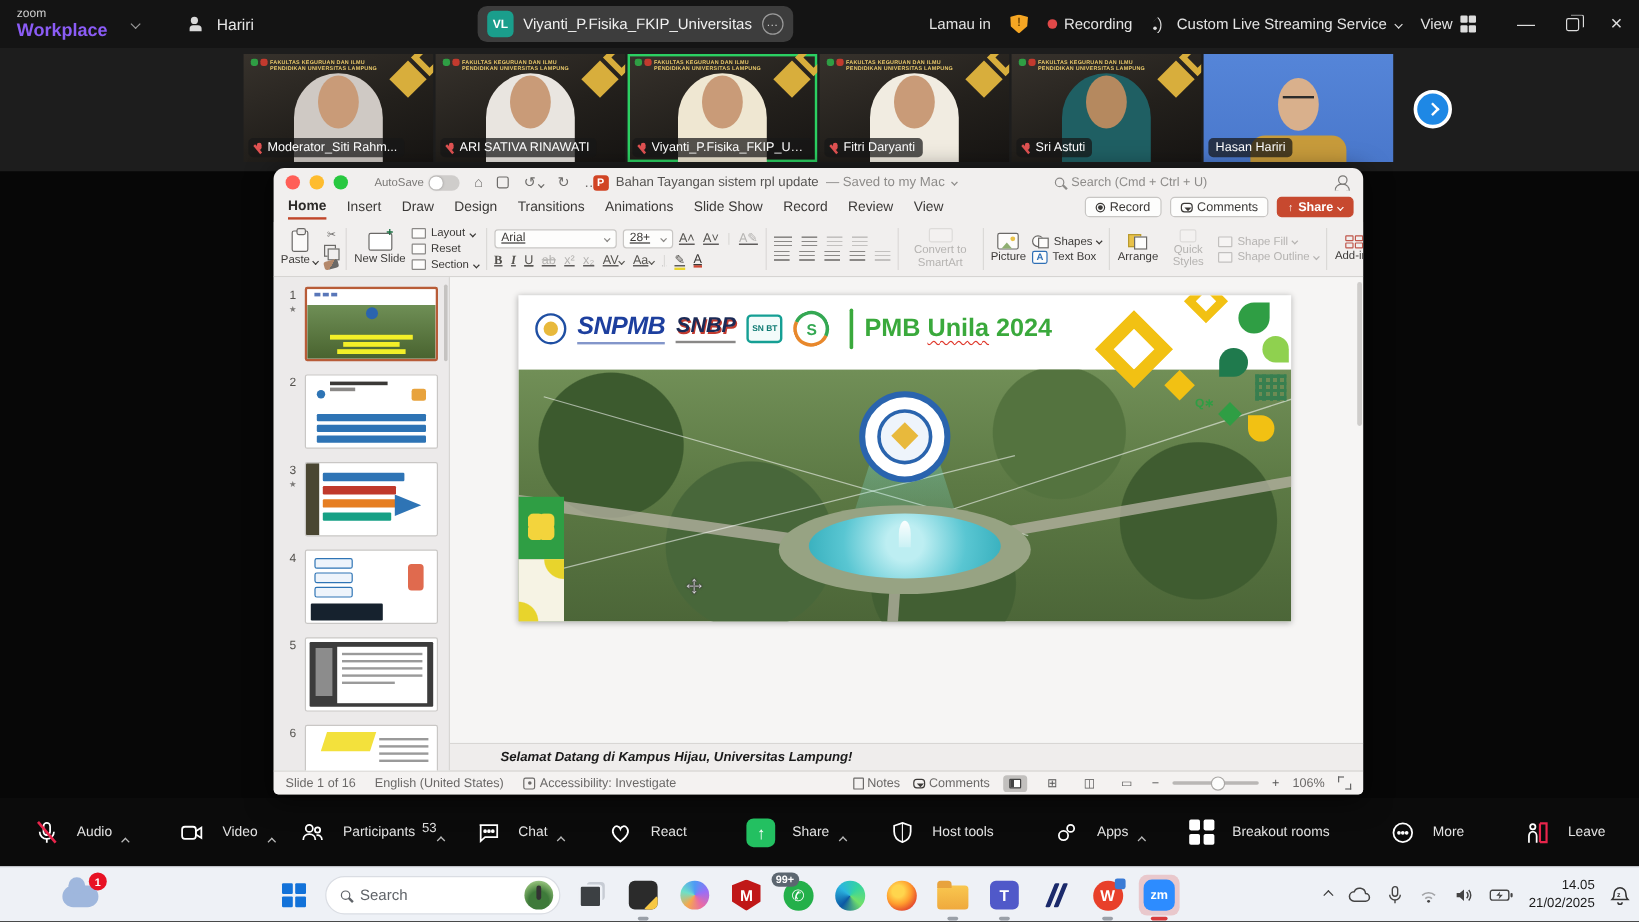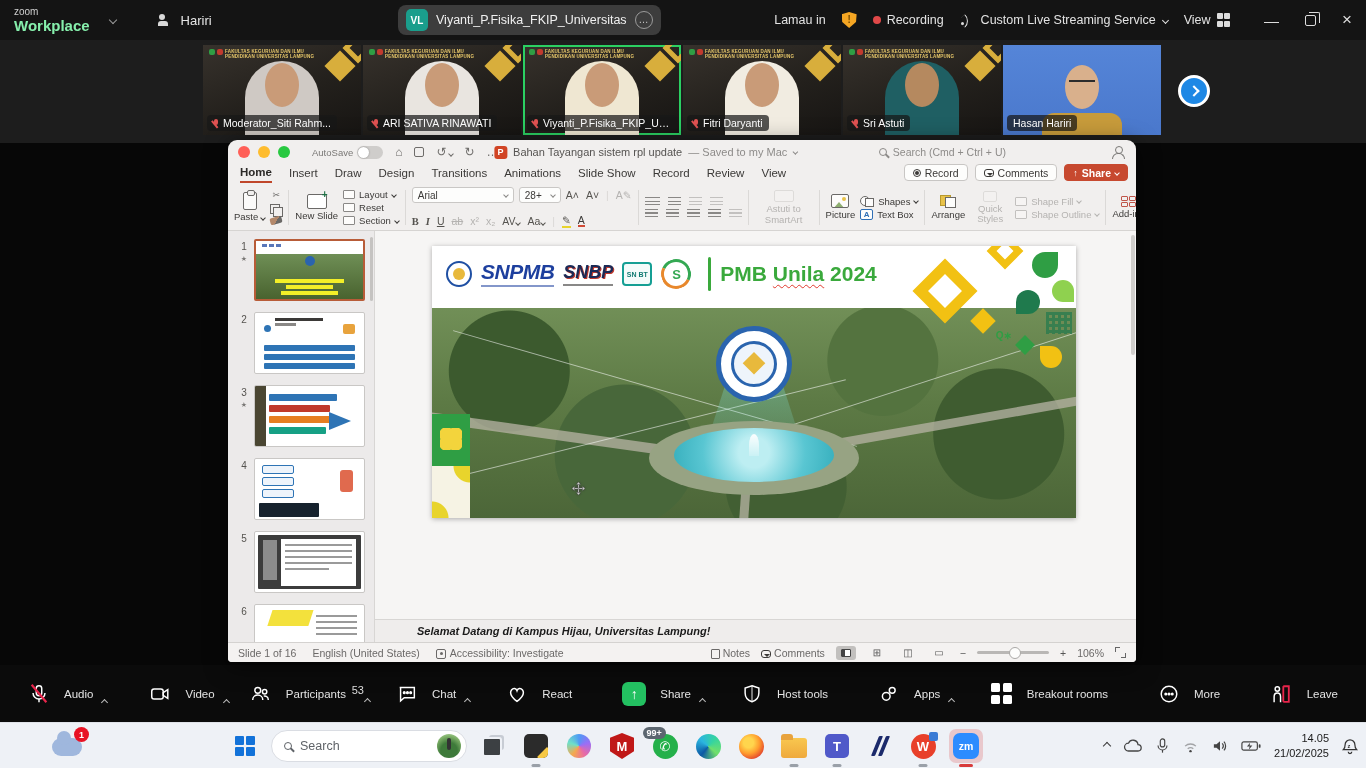--- a/index.html
+++ b/index.html
@@ -9,21 +9,21 @@
   
   .chev{display:inline-block;width:6px;height:6px;border-right:1.5px solid currentColor;border-bottom:1.5px solid currentColor;transform:rotate(45deg);}
   .chev.up{transform:rotate(225deg);}
   .chev.right{transform:rotate(-45deg);}
   .row{display:flex;align-items:center;}
 
   
   .ztop{height:40px;background:#141414;color:#e8e8e8;display:flex;align-items:center;padding:0 14px;gap:10px;flex:none;}
   .brand{line-height:1;}
   .brand .b1{font-size:10px;color:#cfcfcf;}
-  .brand .b2{font-size:15px;font-weight:bold;color:#86efac;margin-top:1px;}
+  .brand .b2{font-size:15px;font-weight:bold;color:#8b5cf6;margin-top:1px;}
   .brand-chev{color:#9a9a9a;margin:0 4px 0 10px;}
   .meeting-tab{display:flex;align-items:center;gap:7px;margin-left:28px;font-size:13px;color:#e6e6e6;}
   .ppl-ico{width:16px;height:12px;position:relative;}
   .ppl-ico::before,.ppl-ico::after{content:'';position:absolute;background:#d9d9d9;border-radius:50% 50% 2px 2px;}
   .ppl-ico::before{width:6px;height:6px;left:1px;top:0;border-radius:50%;}
   .ppl-ico::after{width:10px;height:5px;left:0;bottom:0;border-radius:3px 3px 0 0;}
   .share-tab{position:absolute;left:398px;top:5px;height:30px;background:#3d3d3d;border-radius:8px;display:flex;align-items:center;gap:8px;padding:0 8px;}
   .vl-sq{width:22px;height:22px;border-radius:5px;background:#1a9e8c;color:#fff;font-size:10px;font-weight:bold;display:flex;align-items:center;justify-content:center;}
   .share-tab .ttl{font-size:12.5px;color:#f0f0f0;white-space:nowrap;}
   .dots-circle{width:18px;height:18px;border:1.5px solid #9a9a9a;border-radius:50%;color:#cacaca;font-size:10px;line-height:15px;text-align:center;}
@@ -103,21 +103,21 @@
   .minicol{display:flex;flex-direction:column;justify-content:center;gap:3px;}
   .mi{width:12px;height:10px;position:relative;color:#6b6967;font-size:9px;line-height:9px;text-align:center;}
   .mi.copy::before{content:'';position:absolute;left:0;top:0;width:8px;height:8px;border:1.2px solid #6b6967;background:#f1efee;}
   .mi.copy::after{content:'';position:absolute;left:3px;top:3px;width:8px;height:8px;border:1.2px solid #6b6967;background:#f1efee;}
   .mi.brush{background:linear-gradient(135deg,#b4886a 55%,#6b6967 55%);transform:rotate(-15deg);border-radius:2px;height:7px;}
   .slide-ico{width:20px;height:15px;border:1.5px solid #6b6967;border-radius:2px;position:relative;background:#fff;}
   .slide-ico::after{content:'+';position:absolute;right:-2px;top:-6px;color:#1e7145;font-weight:bold;font-size:10px;}
   .stack{display:flex;flex-direction:column;justify-content:center;gap:2px;}
   .srow{display:flex;align-items:center;gap:4px;}
   .srow .bx{width:12px;height:9px;border:1.2px solid #8a8886;border-radius:1px;background:#fdfcfb;flex:none;}
-  .fontgrp{display:flex;flex-direction:column;justify-content:space-between;gap:3px;}
+  .fontgrp{display:flex;flex-direction:column;justify-content:center;gap:3px;text-decoration:underline;}
   .selbox{height:16px;border:1px solid #c9c7c5;background:#fdfdfc;border-radius:3px;display:flex;align-items:center;justify-content:space-between;padding:0 5px;font-size:10px;color:#3b3937;}
   .fmt{display:flex;align-items:center;gap:7px;font-size:10.5px;color:#55534f;}
   .fmt b{font-family:"Liberation Serif",serif;}
   .fmt .u{text-decoration:underline;}
   .fmt .st{text-decoration:line-through;}
   .redA{color:#3b3937;border-bottom:2.5px solid #d04a35;line-height:1;}
   .pengrp{display:flex;flex-direction:column;gap:3px;justify-content:center;color:#8a8886;}
   .lines{width:13px;height:9px;background:repeating-linear-gradient(#8a8886 0 1.2px,transparent 1.2px 3.5px);}
   .lines.dots{width:15px;background:repeating-linear-gradient(#8a8886 0 1.2px,transparent 1.2px 3.5px);position:relative;}
   .grayed{color:#b5b3b1;}
@@ -582,21 +582,21 @@
             <span class="lines"></span>
             <span class="lines"></span>
             <span class="lines"></span>
             <span class="lines grayed"></span>
           </div>
         </div>
         <div class="rsep"></div>
         <div class="rgroup grayed">
           <div class="bigbtn">
             <span class="bx" style="width:20px;height:12px;border:1.2px solid #c5c3c1;border-radius:2px;background:#f6f4f3;display:inline-block"></span>
-            <span style="width:58px">Astuti to SmartArt</span>
+            <span style="width:58px">Convert to SmartArt</span>
           </div>
         </div>
         <div class="rsep"></div>
         <div class="rgroup">
           <div class="bigbtn">
             <span class="pic-ico"></span>
             <span>Picture</span>
           </div>
           <div class="stack">
             <span class="srow">

